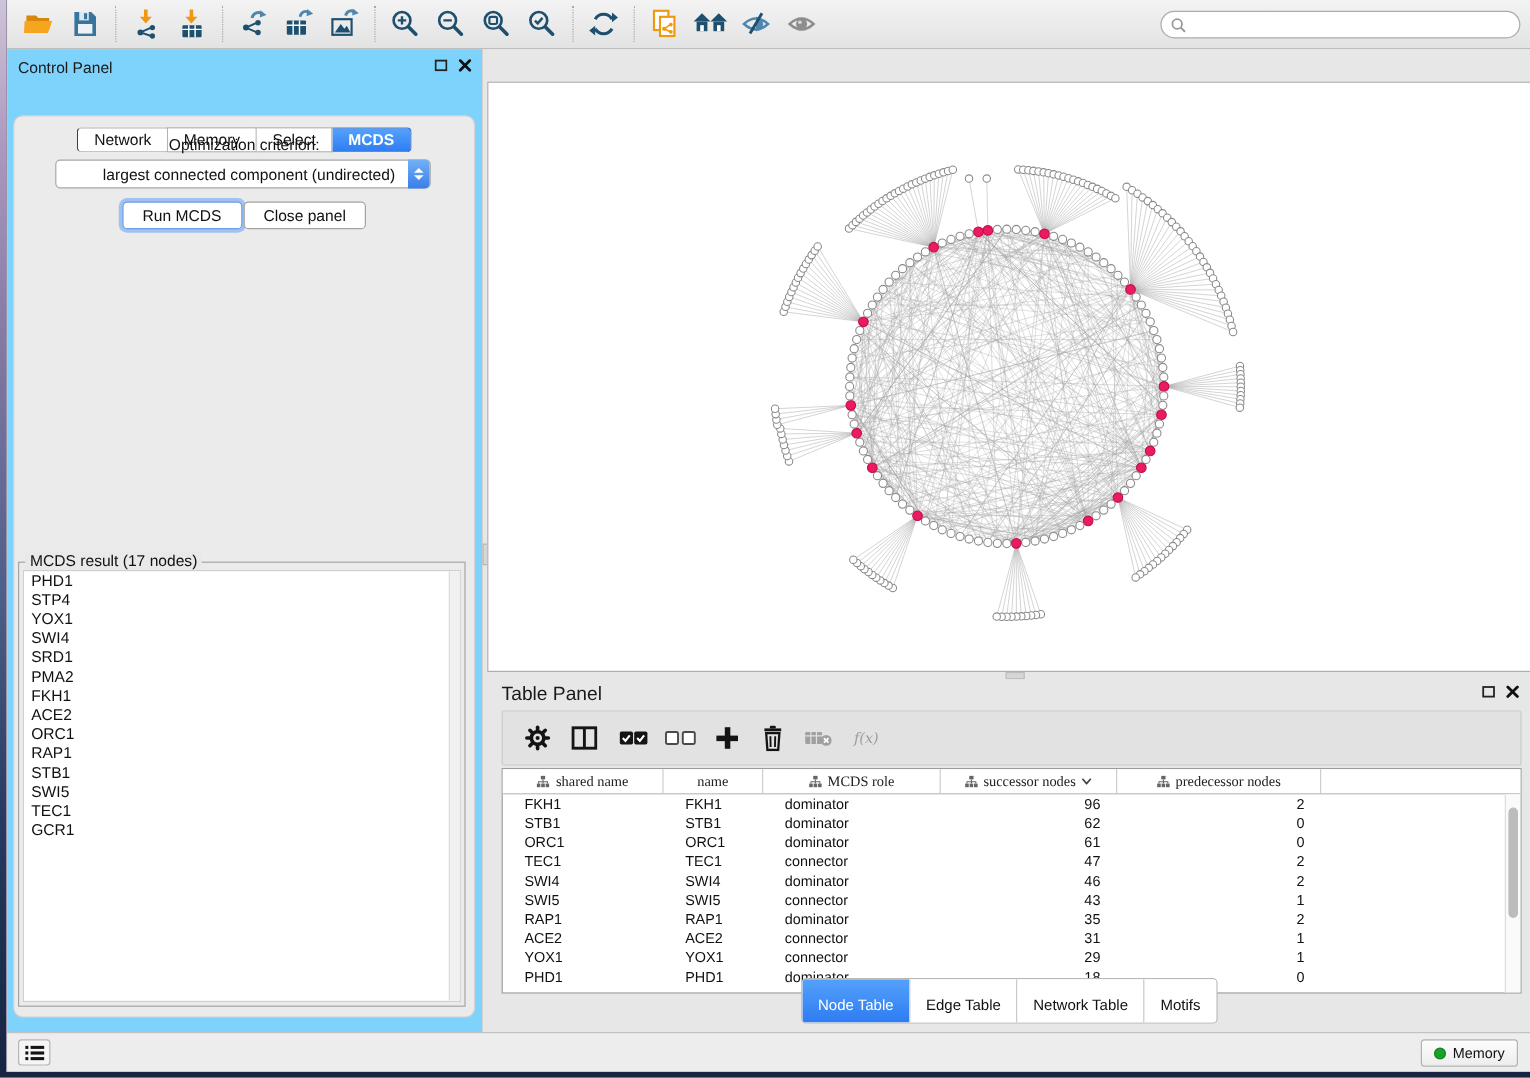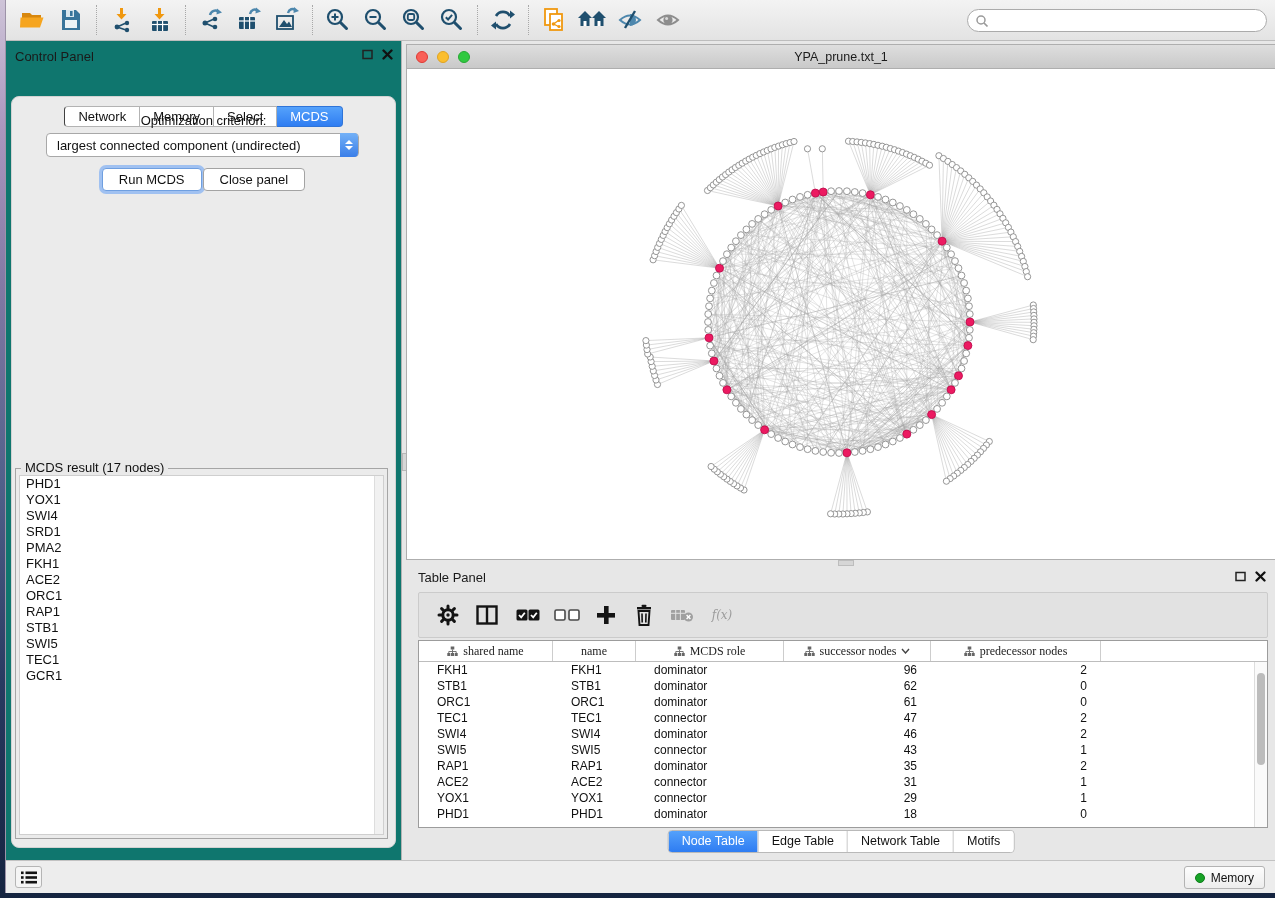--- a/index.html
+++ b/index.html
@@ -13,35 +13,35 @@
   
   .toolbar { position:absolute; left:0; top:0; right:0; height:41px;
     background:linear-gradient(180deg,#f3f3f3,#e3e3e3); border-bottom:1px solid #bdbdbd;
     display:flex; align-items:center; padding-left:8px; }
   .tbtn { width:38px; height:34px; display:flex; align-items:center; justify-content:center; border-radius:4px; }
   .tsep { width:1px; height:30px; border-left:1px dotted #a8a8a8; margin:0 6px; }
   .search-wrap { position:absolute; right:8px; top:9px; width:300px; height:23px;
     background:#fff; border:1px solid #ababab; border-radius:12px; display:flex; align-items:center; padding-left:7px; }
 
   
-  .control-panel { position:absolute; left:0; top:41px; width:395px; height:819px; background:#0f766e; }
+  .control-panel { position:absolute; left:0; top:41px; width:395px; height:819px; background:#7dd3fc; }
   .cp-header { position:absolute; left:9px; top:8px; font-size:13px; color:#1a1a1a; }
   .cp-winbtns { position:absolute; right:8px; top:8px; display:flex; gap:9px; align-items:center; }
   .cp-tabs { position:absolute; left:0; right:0; top:65px; display:flex; justify-content:center; }
   .tab { height:21px; line-height:19px; padding:0 13px; font-size:13px; color:#111;
     background:#fff; border:1px solid #b3b3b3; border-left:none; }
   .tab:first-child { border-left:1px solid #404040; border-radius:4px 0 0 4px; }
   .tab:last-child { border-radius:0 4px 4px 0; }
-  .tab.active { background:linear-gradient(180deg,#55a2fb,#2f7df2); color:#fff; border-color:#2f74d8; }
+  .tab.active { background:linear-gradient(180deg,#55a2fb,#2f7df2); color:#fff; border-color:#2f74d8;font-weight:bold; }
   .cp-inner { position:absolute; left:5px; right:5px; top:55px; bottom:12px;
     background:#ebebeb; border:1px solid #d2d2d2; border-radius:8px; }
   .opt-label { position:absolute; left:0; right:0; top:72px; text-align:center; font-size:13px; color:#111; }
   .opt-select { position:absolute; left:40px; top:92px; width:313px; height:24px; background:#fff;
     border:1px solid #a8a8a8; border-radius:4px; font-size:13px; color:#111;
-    display:flex; align-items:center; padding-left:10px; }
+    display:flex; align-items:center; padding-left:10px;justify-content:center; }
   .opt-stepper { position:absolute; right:0; top:-1px; width:18px; height:24px; border-radius:0 4px 4px 0;
     background:linear-gradient(180deg,#73b1f7,#3a7ee8); display:flex; flex-direction:column;
     align-items:center; justify-content:center; gap:2px; }
   .chev { width:0; height:0; border-left:4px solid transparent; border-right:4px solid transparent; }
   .chev.up { border-bottom:4px solid #fff; } .chev.dn { border-top:4px solid #fff; }
   .cp-buttons { position:absolute; left:0; right:0; top:127px; display:flex; justify-content:center; gap:1px; }
   .btn { height:23px; padding:0 16px; background:#fff; border:1px solid #a3a3a3; border-radius:4px;
     font-size:13px; color:#111; display:flex; align-items:center; }
   .btn.focused { box-shadow:0 0 0 3px rgba(120,170,245,.65); border-color:#6f9fe0; }
   .mcds-fieldset { position:absolute; left:9px; right:13px; top:427px; height:371px;
@@ -63,41 +63,41 @@
   .net-titlebar { position:absolute; left:0; top:3px; right:0; height:24px;
     background:linear-gradient(180deg,#dedede,#c9c9c9); border:1px solid #aeaeae; border-bottom:none;
     display:flex; align-items:center; }
   .tlights { position:absolute; left:9px; top:6px; display:flex; gap:9px; }
   .tlight { width:12px; height:12px; border-radius:50%; }
   .net-title { width:100%; text-align:center; font-size:12.5px; color:#1c1c1c; }
   .net-canvas { position:absolute; left:0; top:27px; right:0; bottom:0; background:#fff; border:1px solid #aeaeae; }
 
   
   .tablep { position:absolute; left:400px; top:566px; width:870px; height:294px; background:#e7e7e7; }
-  .tp-header { position:absolute; left:12px; top:4px; font-size:13px; color:#1a1a1a; }
+  .tp-header { position:absolute; left:12px; top:4px; font-size:16px; color:#1a1a1a; }
   .tp-winbtns { position:absolute; right:10px; top:5px; display:flex; gap:9px; align-items:center; }
   .tp-toolbar { position:absolute; left:12px; right:8px; top:26px; height:46px;
     background:#e2e2e2; border:1px solid #cbcbcb; border-radius:2px; display:flex; align-items:center; padding-left:12px; }
   .tp-ic { display:flex; align-items:center; justify-content:center; height:34px; }
   .fx { font-family:"DejaVu Serif", serif; font-style:italic; font-size:12px; color:#9c9c9c; }
   .tbl { position:absolute; left:12px; right:8px; top:74px; height:188px; background:#fff; border:1px solid #9c9c9c; }
   .tbl-head { display:grid; grid-template-columns:134px 83px 148px 147px 170px 1fr; height:21px;
     border-bottom:1px solid #bdbdbd; background:#fff;font-family:Liberation Serif, serif; }
   .th { display:flex; align-items:center; justify-content:center; gap:5px; font-size:12px; color:#222;
     border-right:1px solid #cdcdcd; overflow:hidden; white-space:nowrap; }
   .th:last-child { border-right:none; }
   .tbl-body { position:absolute; left:0; right:13px; top:21px; bottom:0; overflow:hidden; }
   .tr { display:grid; grid-template-columns:134px 83px 148px 147px 170px 1fr; height:16px; }
   .td { font-size:12px; color:#111; line-height:16px; white-space:nowrap; overflow:hidden; }
   .td.l { padding-left:18px; } .td.r { text-align:right; padding-right:14px; }
   .tbl-scroll { position:absolute; right:0; top:21px; bottom:0; width:13px; background:#fafafa; border-left:1px solid #ddd; }
   .tbl-thumb { position:absolute; left:2px; right:2px; top:11px; height:92px; background:#bcbcbc; border-radius:5px; }
   .tp-tabs { position:absolute; left:50%; transform:translateX(-50%); bottom:7px; display:flex;
     border:1px solid #b9b9b9; border-radius:4px; overflow:hidden; background:#fff; }
-  .btab { height:21px; line-height:20px; padding:0 13px; font-size:12.5px; color:#111; border-left:1px solid #c9c9c9; background:#fff; }
+  .btab { height:36px; line-height:20px; padding:12px 13px; font-size:12.5px; color:#111; border-left:1px solid #c9c9c9; background:#fff; }
   .btab:first-child { border-left:none; }
   .btab.active { background:linear-gradient(180deg,#54a1fb,#2e7cf2); color:#fff; }
 
   
   .statusbar { position:absolute; left:0; right:0; bottom:0; height:33px; background:#ededed; border-top:1px solid #c2c2c2; }
   .list-btn { position:absolute; left:9px; top:5px; width:27px; height:22px; background:#f5f5f5; border:1px solid #b5b5b5; border-radius:3px;
     display:flex; align-items:center; justify-content:center; }
   .mem-btn { position:absolute; right:10px; top:5px; height:23px; padding:0 10px; background:linear-gradient(180deg,#fdfdfd,#ededed);
     border:1px solid #b3b3b3; border-radius:3px; display:flex; align-items:center; gap:6px; font-size:12px; color:#111; }
   .dot { width:10px; height:10px; border-radius:50%; background:#18a327; border:1px solid #0e7d1b; }
@@ -304,20 +304,21 @@
     </div>
     <div class="cp-buttons">
       <div class="btn focused">Run MCDS</div>
       <div class="btn">Close panel</div>
     </div>
     <div class="mcds-fieldset">
       <div class="mcds-legend">MCDS result (17 nodes)</div>
       <div class="mcds-list" id="mcds-list">
         <div class="mcds-scroll"></div>
       <div class="mcds-item">PHD1</div>
+          <div class="mcds-item">STP4</div>
           <div class="mcds-item">YOX1</div>
           <div class="mcds-item">SWI4</div>
           <div class="mcds-item">SRD1</div>
           <div class="mcds-item">PMA2</div>
           <div class="mcds-item">FKH1</div>
           <div class="mcds-item">ACE2</div>
           <div class="mcds-item">ORC1</div>
           <div class="mcds-item">RAP1</div>
           <div class="mcds-item">STB1</div>
           <div class="mcds-item">SWI5</div>
@@ -325,28 +326,20 @@
           <div class="mcds-item">GCR1</div>
         </div>
     </div>
   </div>
 
   <div class="v-split">
       <div class="v-handle"></div>
     </div>
 
   <div class="net">
-    <div class="net-titlebar">
-      <div class="tlights">
-        <div class="tlight" style="background:#f95f57;border:1px solid #de3a34;"></div>
-        <div class="tlight" style="background:#fbbe2e;border:1px solid #dfa321;"></div>
-        <div class="tlight" style="background:#30c940;border:1px solid #26a834;"></div>
-      </div>
-      <div class="net-title">YPA_prune.txt_1</div>
-    </div>
     <div class="net-canvas">
       <svg id="graph-svg" width="868" height="490">
           <g>
             <line x1="357.6" y1="360.8" x2="478.5" y2="375.5" stroke="#a3a3a3" stroke-width="0.6" opacity="0.45"></line>
             <line x1="324.2" y1="178.6" x2="319.9" y2="320.8" stroke="#a3a3a3" stroke-width="0.6" opacity="0.45"></line>
             <line x1="548.0" y1="192.1" x2="416.2" y2="383.0" stroke="#a3a3a3" stroke-width="0.6" opacity="0.45"></line>
             <line x1="562.0" y1="268.8" x2="345.1" y2="351.1" stroke="#a3a3a3" stroke-width="0.6" opacity="0.45"></line>
             <line x1="333.9" y1="166.1" x2="455.6" y2="381.9" stroke="#a3a3a3" stroke-width="0.6" opacity="0.45"></line>
             <line x1="562.8" y1="245.1" x2="339.4" y2="160.4" stroke="#a3a3a3" stroke-width="0.6" opacity="0.45"></line>
             <line x1="301.2" y1="260.9" x2="557.1" y2="292.0" stroke="#a3a3a3" stroke-width="0.6" opacity="0.45"></line>

